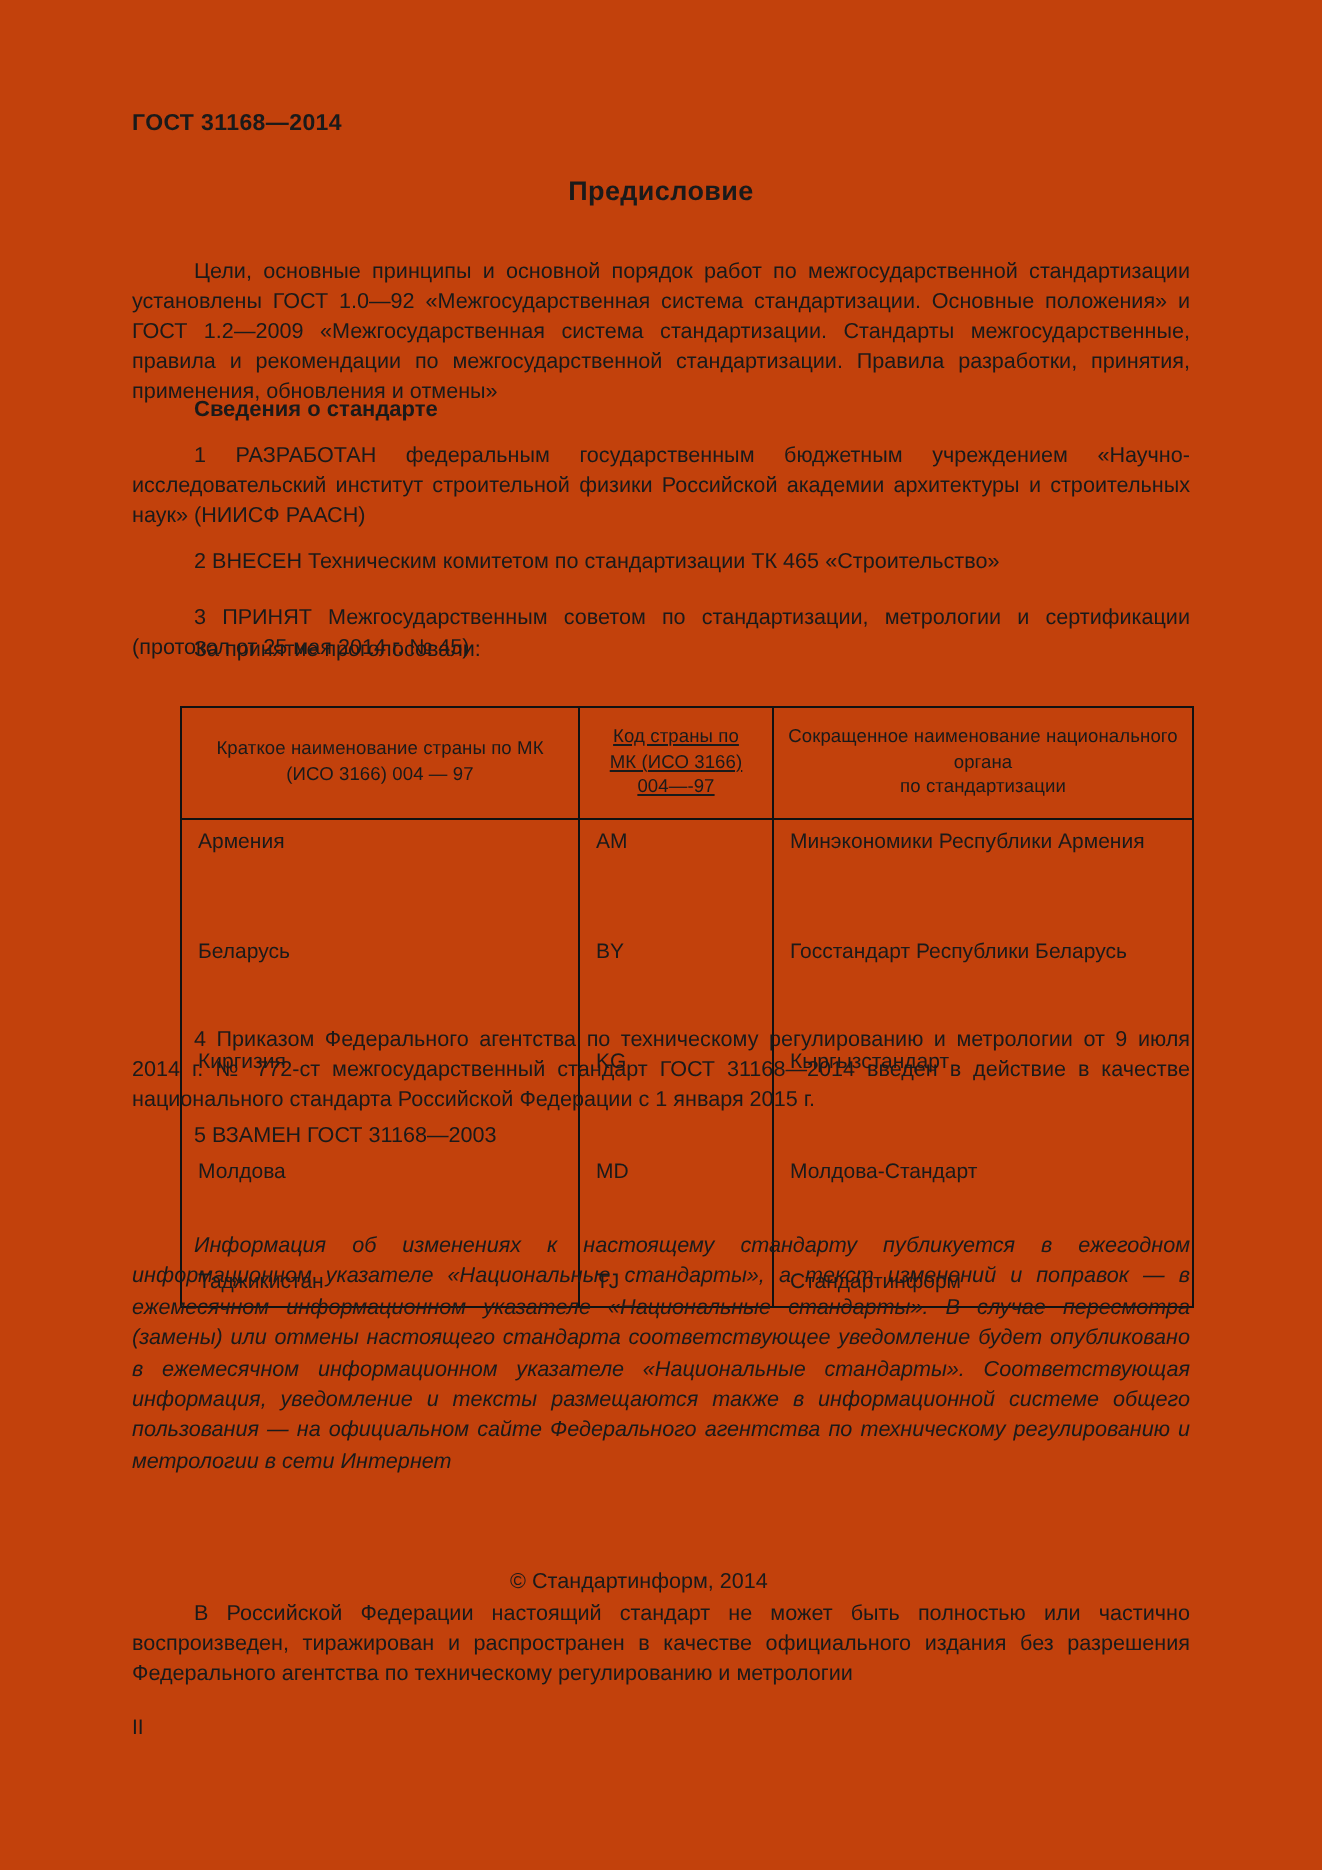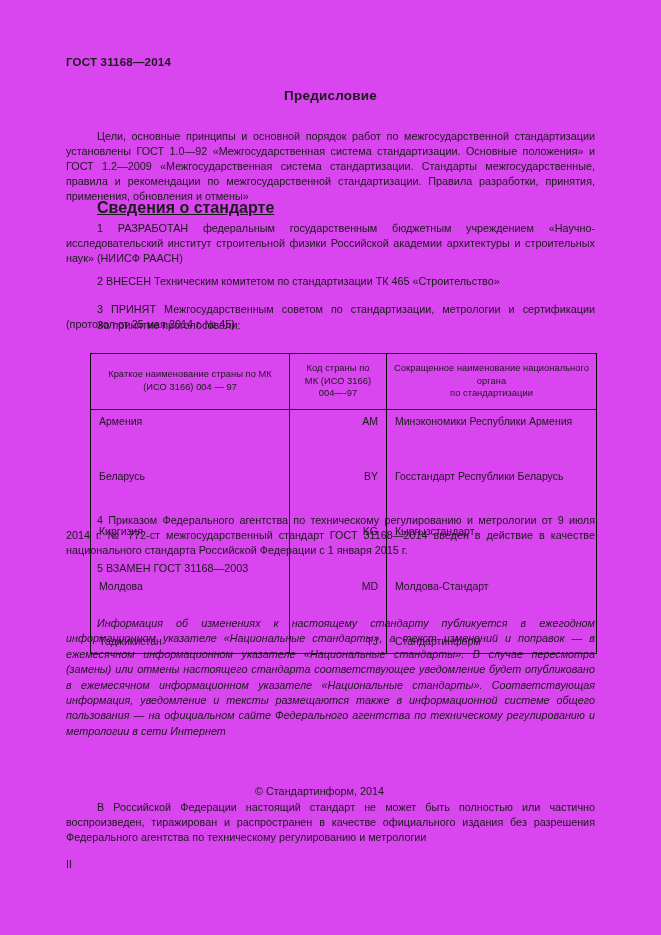--- a/index.html
+++ b/index.html
@@ -10,21 +10,21 @@
   }
   body {
     font-family: "Liberation Sans", sans-serif;
     color: #1a1a1a;
   }
   .page {
     position: relative;
     width: 661px;
     height: 935px;
     margin: 0 auto;
-    background: #d946ef;
+    background: #c2410c;
     overflow: hidden;
     box-sizing: border-box;
   }
   .content {
     position: absolute;
     left: 66px;
     top: 0;
     width: 529px;
   }
 
@@ -58,24 +58,23 @@
     line-height: 15.1px;
     text-align: justify;
     text-justify: inter-word;
     hyphens: manual;
   }
   p.indent {
     text-indent: 31px;
   }
   .subhead {
     margin: 0;
-    font-size: 16px;
+    font-size: 11px;
     font-weight: bold;
     text-indent: 31px;
-    text-decoration: underline;
   }
   .italic-block p.para {
     font-style: italic;
     font-size: 10.8px;
     line-height: 15.4px;
   }
 
   
   .blk { position: absolute; left: 0; width: 529px; }
   #blk-intro      { top: 129px; }
@@ -118,31 +117,31 @@
     border-top: 1.1px solid #111;
     border-bottom: 1.1px solid #111;
     font-weight: normal;
     text-align: center;
     vertical-align: middle;
     padding: 8px 6px 9px 6px;
     line-height: 12.6px;
     letter-spacing: 0.05px;
   }
   table.vote-table thead th.c1 { border-right: 1.1px solid #111; border-left: 1.1px solid #111; margin-left: 44px; }
-  table.vote-table thead th.c2 { border-right: 1.1px solid #111; }
+  table.vote-table thead th.c2 { border-right: 1.1px solid #111; text-decoration: underline; }
   table.vote-table thead th.c3 { border-right: 1.1px solid #111; }
 
   table.vote-table tbody td {
     font-size: 10.5px;
     padding: 21px 8px;
     vertical-align: middle;
     line-height: 13px;
   }
   table.vote-table tbody td.c1 { border-left: 1.1px solid #111; border-right: 1.1px solid #111; text-align: left; }
-  table.vote-table tbody td.c2 { border-right: 1.1px solid #111; text-align: right; }
+  table.vote-table tbody td.c2 { border-right: 1.1px solid #111; text-align: left; }
   table.vote-table tbody td.c3 { border-right: 1.1px solid #111; text-align: left; }
   table.vote-table tbody tr:first-child td { padding-top: 5px; }
   table.vote-table tbody tr:last-child td  { padding-bottom: 5px; border-bottom: 1.1px solid #111; }
 
   .col-w1 { width: 199px; }
   .col-w2 { width: 97px;  }
   .col-w3 { width: 210px; }
 
   
   .copyright {

